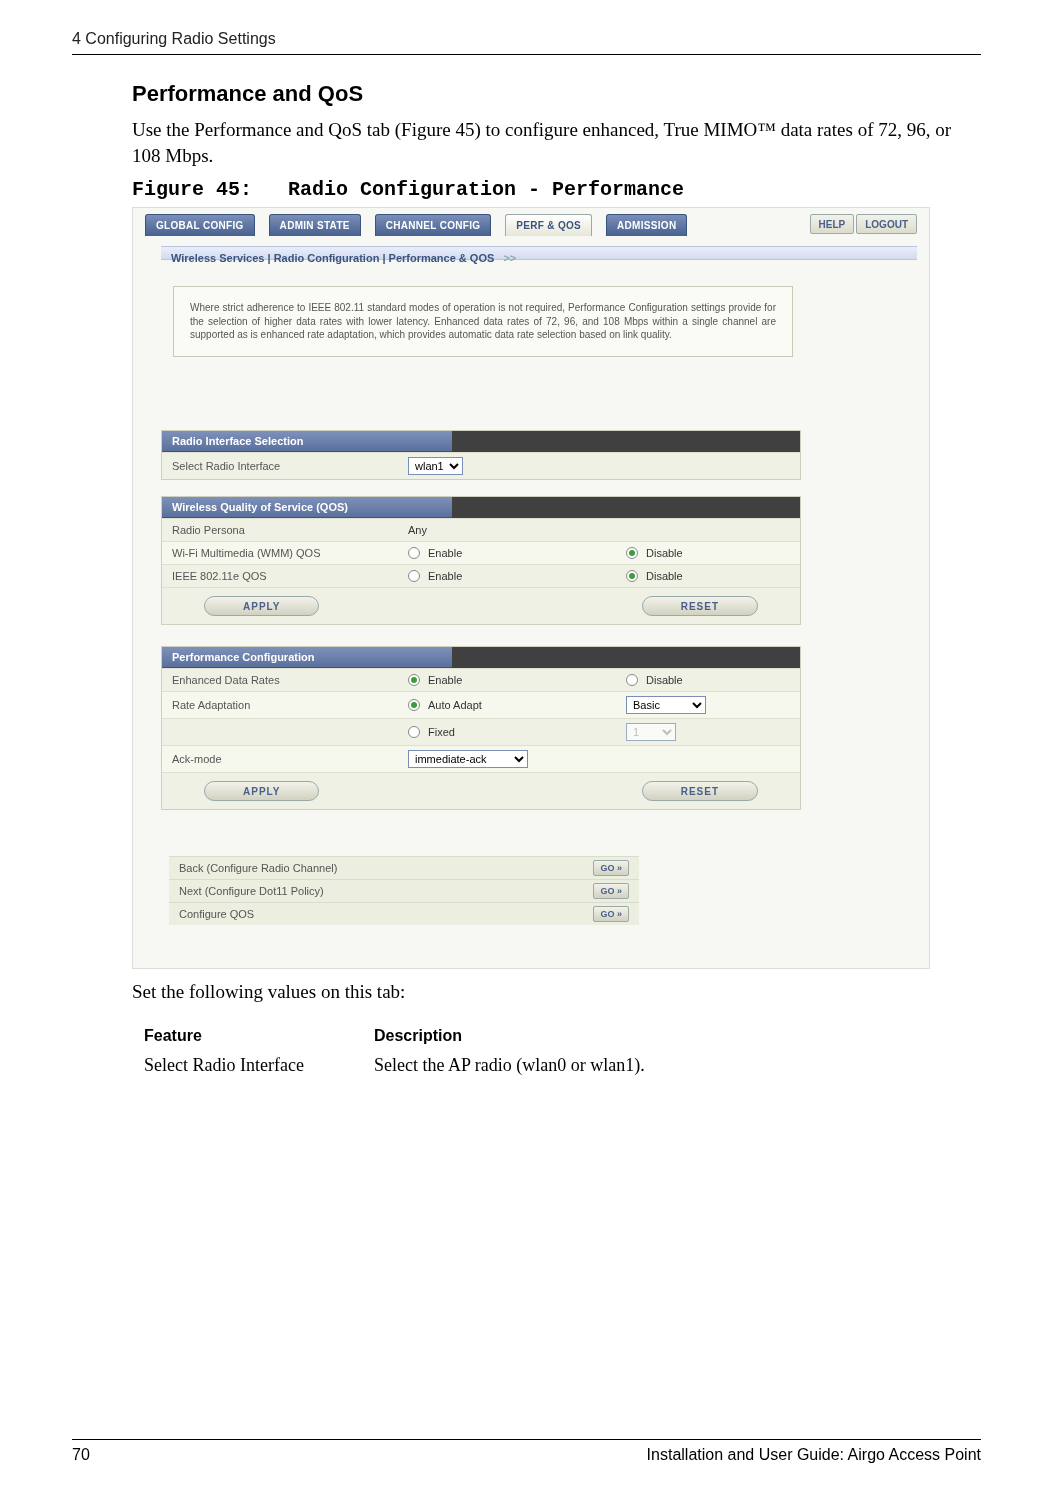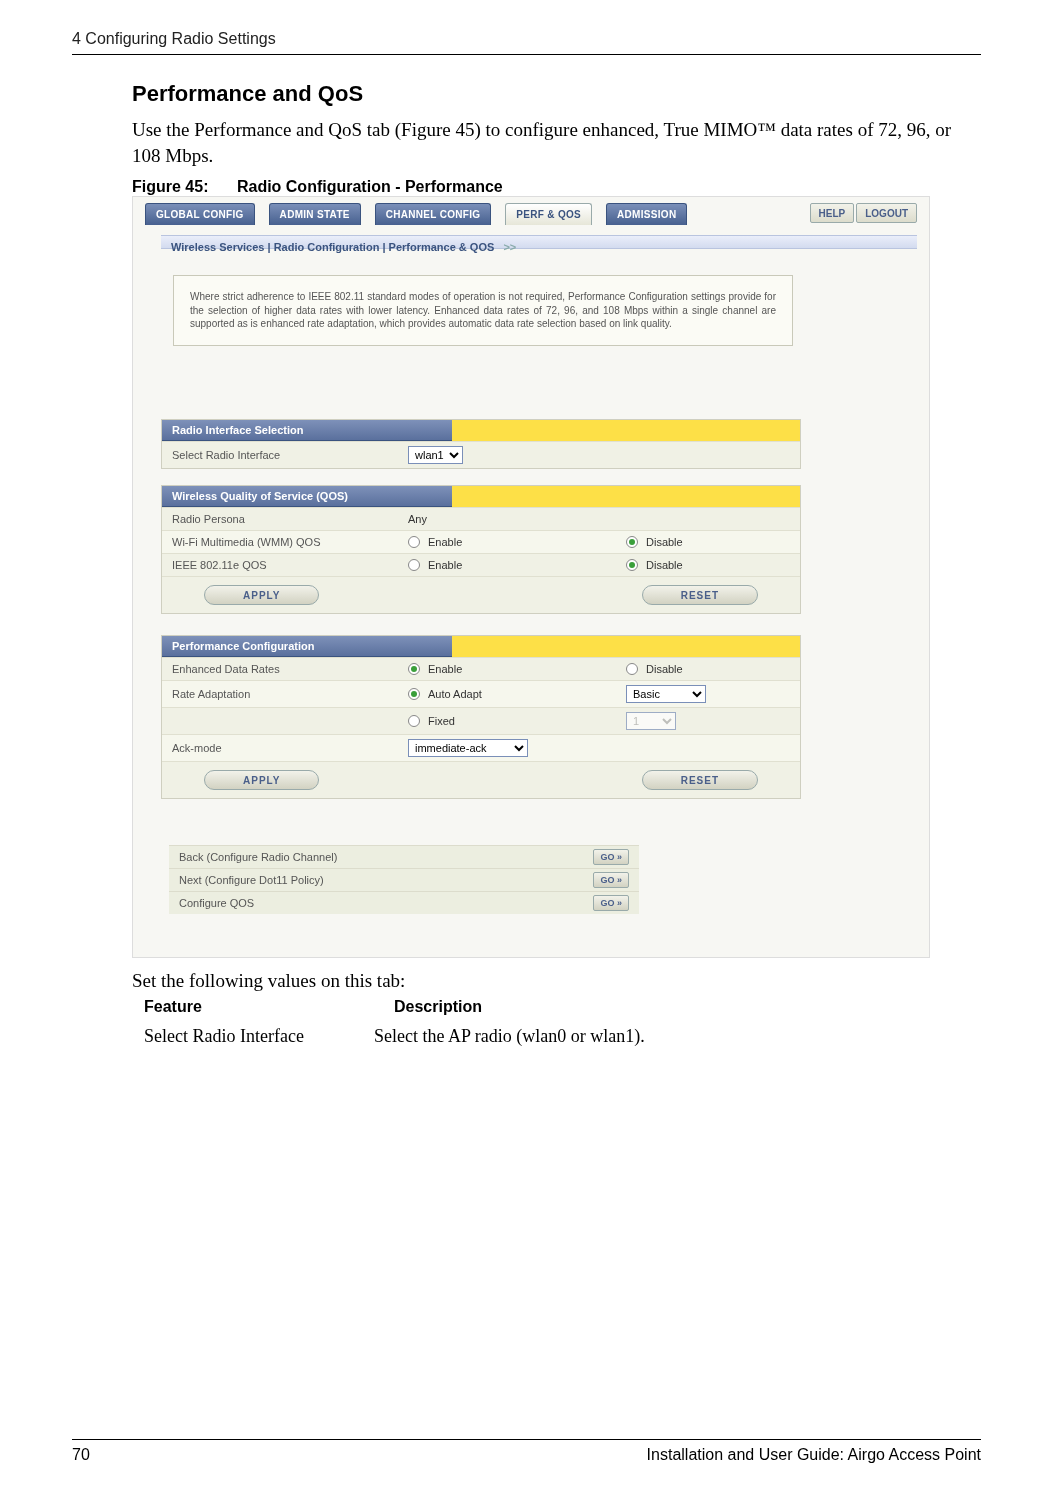--- a/index.html
+++ b/index.html
@@ -3,51 +3,51 @@
 <meta charset="utf-8">
 <style>
   * { box-sizing: border-box; margin: 0; padding: 0; }
   html, body { width: 1053px; background: #fff; font-family: "Times New Roman", Times, serif; color: #000; }
   .page { width: 1053px; height: 1492px; position: relative; padding: 30px 72px 0 72px; }
   .header-row { display: flex; justify-content: space-between; align-items: baseline; font-family: Helvetica, Arial, sans-serif; font-size: 16px; color: #222; margin-bottom: 6px; }
   .hr-line { border-top: 1px solid #000; margin-bottom: 26px; }
   .content { margin-left: 60px; }
   .h2 { font-family: Helvetica, Arial, sans-serif; font-weight: bold; font-size: 22px; margin-bottom: 10px; }
   .body-text { font-size: 19px; line-height: 1.35; margin-bottom: 10px; }
-  .fig-caption { font-family: Liberation Sans, sans-serif; font-weight: bold; font-size: 16px; }
+  .fig-caption { font-family: Liberation Mono, monospace; font-weight: bold; font-size: 20px; margin-bottom: 6px; }
   .fig-caption .num { margin-right: 24px; }
   .screenshot { width: 798px; height: 762px; background: #f7f7f3; border: 1px solid #ddd; position: relative; font-family: Verdana, Arial, sans-serif; font-size: 11px; color: #333; overflow: hidden; }
   .ss-topbar { position: absolute; top: 6px; left: 12px; right: 12px; height: 24px; }
   .ss-tabs { display: flex; gap: 12px; }
   .ss-tab { height: 22px; line-height: 22px; padding: 0 10px; font-weight: bold; font-size: 10px; color: #fff; background: linear-gradient(#7a8fb8,#47608f); border: 1px solid #3a537f; border-bottom: none; border-radius: 3px 3px 0 0; margin-right: 2px; letter-spacing: 0.3px; }
   .ss-tab.active { background: linear-gradient(#fff,#e6e6d8); color: #3a537f; border-color: #9aa; }
   .ss-topright { position: absolute; right: 0; top: 0; display: flex; gap: 0; }
   .ss-btnsm { height: 20px; line-height: 20px; padding: 0 8px; font-weight: bold; font-size: 10px; color: #4a5f8a; background: linear-gradient(#f2f2ea,#dcdccc); border: 1px solid #9aa; border-radius: 2px; margin-left: 2px; }
   .ss-breadcrumb { position: absolute; top: 38px; left: 28px; right: 12px; height: 14px; line-height: 22px; background: linear-gradient(#eaeefa,#d3dbef); color: #3a537f; font-weight: bold; font-size: 11px; padding: 0 10px; border-top: 1px solid #b9c4df; border-bottom: 1px solid #b9c4df; }
   .ss-breadcrumb .chev { color: #8aa; margin-left: 6px; }
   .ss-desc { position: absolute; top: 78px; left: 40px; width: 620px; border: 1px solid #c9c9b9; background: #fbfbf5; padding: 14px 16px; font-size: 10px; color: #555; line-height: 1.35; text-align: justify; }
-  .ss-panel { position: absolute; left: 28px; width: 640px; border: 1px solid #cfcfc0; background: #fde047; }
+  .ss-panel { position: absolute; left: 28px; width: 640px; border: 1px solid #cfcfc0; background: #404040; }
   .ss-panel-hd { background: linear-gradient(#7e91b9,#5a709d); color: #fff; font-weight: bold; font-size: 11px; padding: 4px 10px; width: 290px; border-bottom: 1px solid #3a537f; }
   .ss-row { display: flex; align-items: center; border-top: 1px solid #e0e0d0; background: #f0f1e5; }
   .ss-row:nth-child(odd) { background: #f6f7ed; }
   .ss-row .lbl { width: 240px; padding: 5px 10px; color: #555; }
   .ss-row .ctl { flex: 1; padding: 4px 6px; display: flex; align-items: center; gap: 8px; }
   .ss-row .ctl2 { width: 180px; padding: 4px 6px; display: flex; align-items: flex-start; gap: 8px; }
   select.ss-sel { font-size: 11px; border: 1px solid #7a8fb8; background: #fff; padding: 1px 2px; }
   .ss-radio { width: 12px; height: 12px; border-radius: 50%; border: 1px solid #888; background: #fff; display: inline-flex; align-items: center; justify-content: center; }
   .ss-radio.checked::after { content: ""; width: 6px; height: 6px; border-radius: 50%; background: #3a9f3a; }
   .ss-btnrow { display: flex; justify-content: space-between; padding: 8px 42px; background: #f0f1e5; border-top: 1px solid #e0e0d0; }
   .ss-pill { height: 20px; line-height: 20px; padding: 0 38px; font-weight: bold; font-size: 10px; color: #4a5f8a; background: linear-gradient(#f2f2ea,#d2d2c2); border: 1px solid #9aa; border-radius: 10px; letter-spacing: 1px; }
   .ss-navlinks { position: absolute; left: 36px; width: 470px; }
   .ss-navrow { display: flex; align-items: center; background: #eceee0; border-top: 1px solid #dcdccc; padding: 3px 10px; color: #555; }
   .ss-navrow .nlbl { flex: 1; }
   .ss-go { height: 16px; line-height: 14px; padding: 0 6px; font-size: 9px; font-weight: bold; color: #4a5f8a; background: linear-gradient(#f2f2ea,#d2d2c2); border: 1px solid #9aa; border-radius: 2px; }
-  .after-fig { font-size: 19px; margin-top: 12px; margin-bottom: 6px; }
+  .after-fig { font-size: 19px; margin-top: 12px; margin-bottom: 24px; }
   .feat-table { margin-left: 12px; }
-  .feat-hd { display: flex; font-family: Helvetica, Arial, sans-serif; font-weight: bold; font-size: 16px; margin-bottom: 10px; gap: 20px; }
+  .feat-hd { display: flex; font-family: Helvetica, Arial, sans-serif; font-weight: bold; font-size: 16px; margin-bottom: 10px; }
   .feat-hd .c1 { width: 230px; }
   .feat-row { display: flex; font-size: 18px; }
   .feat-row .c1 { width: 230px; }
   .footer { position: absolute; bottom: 28px; left: 72px; right: 72px; }
   .footer .fr-line { border-top: 1px solid #000; margin-bottom: 6px; }
   .footer .fr-row { display: flex; justify-content: space-between; font-family: Helvetica, Arial, sans-serif; font-size: 16px; }
 </style>
 </head>
 <body>
 

